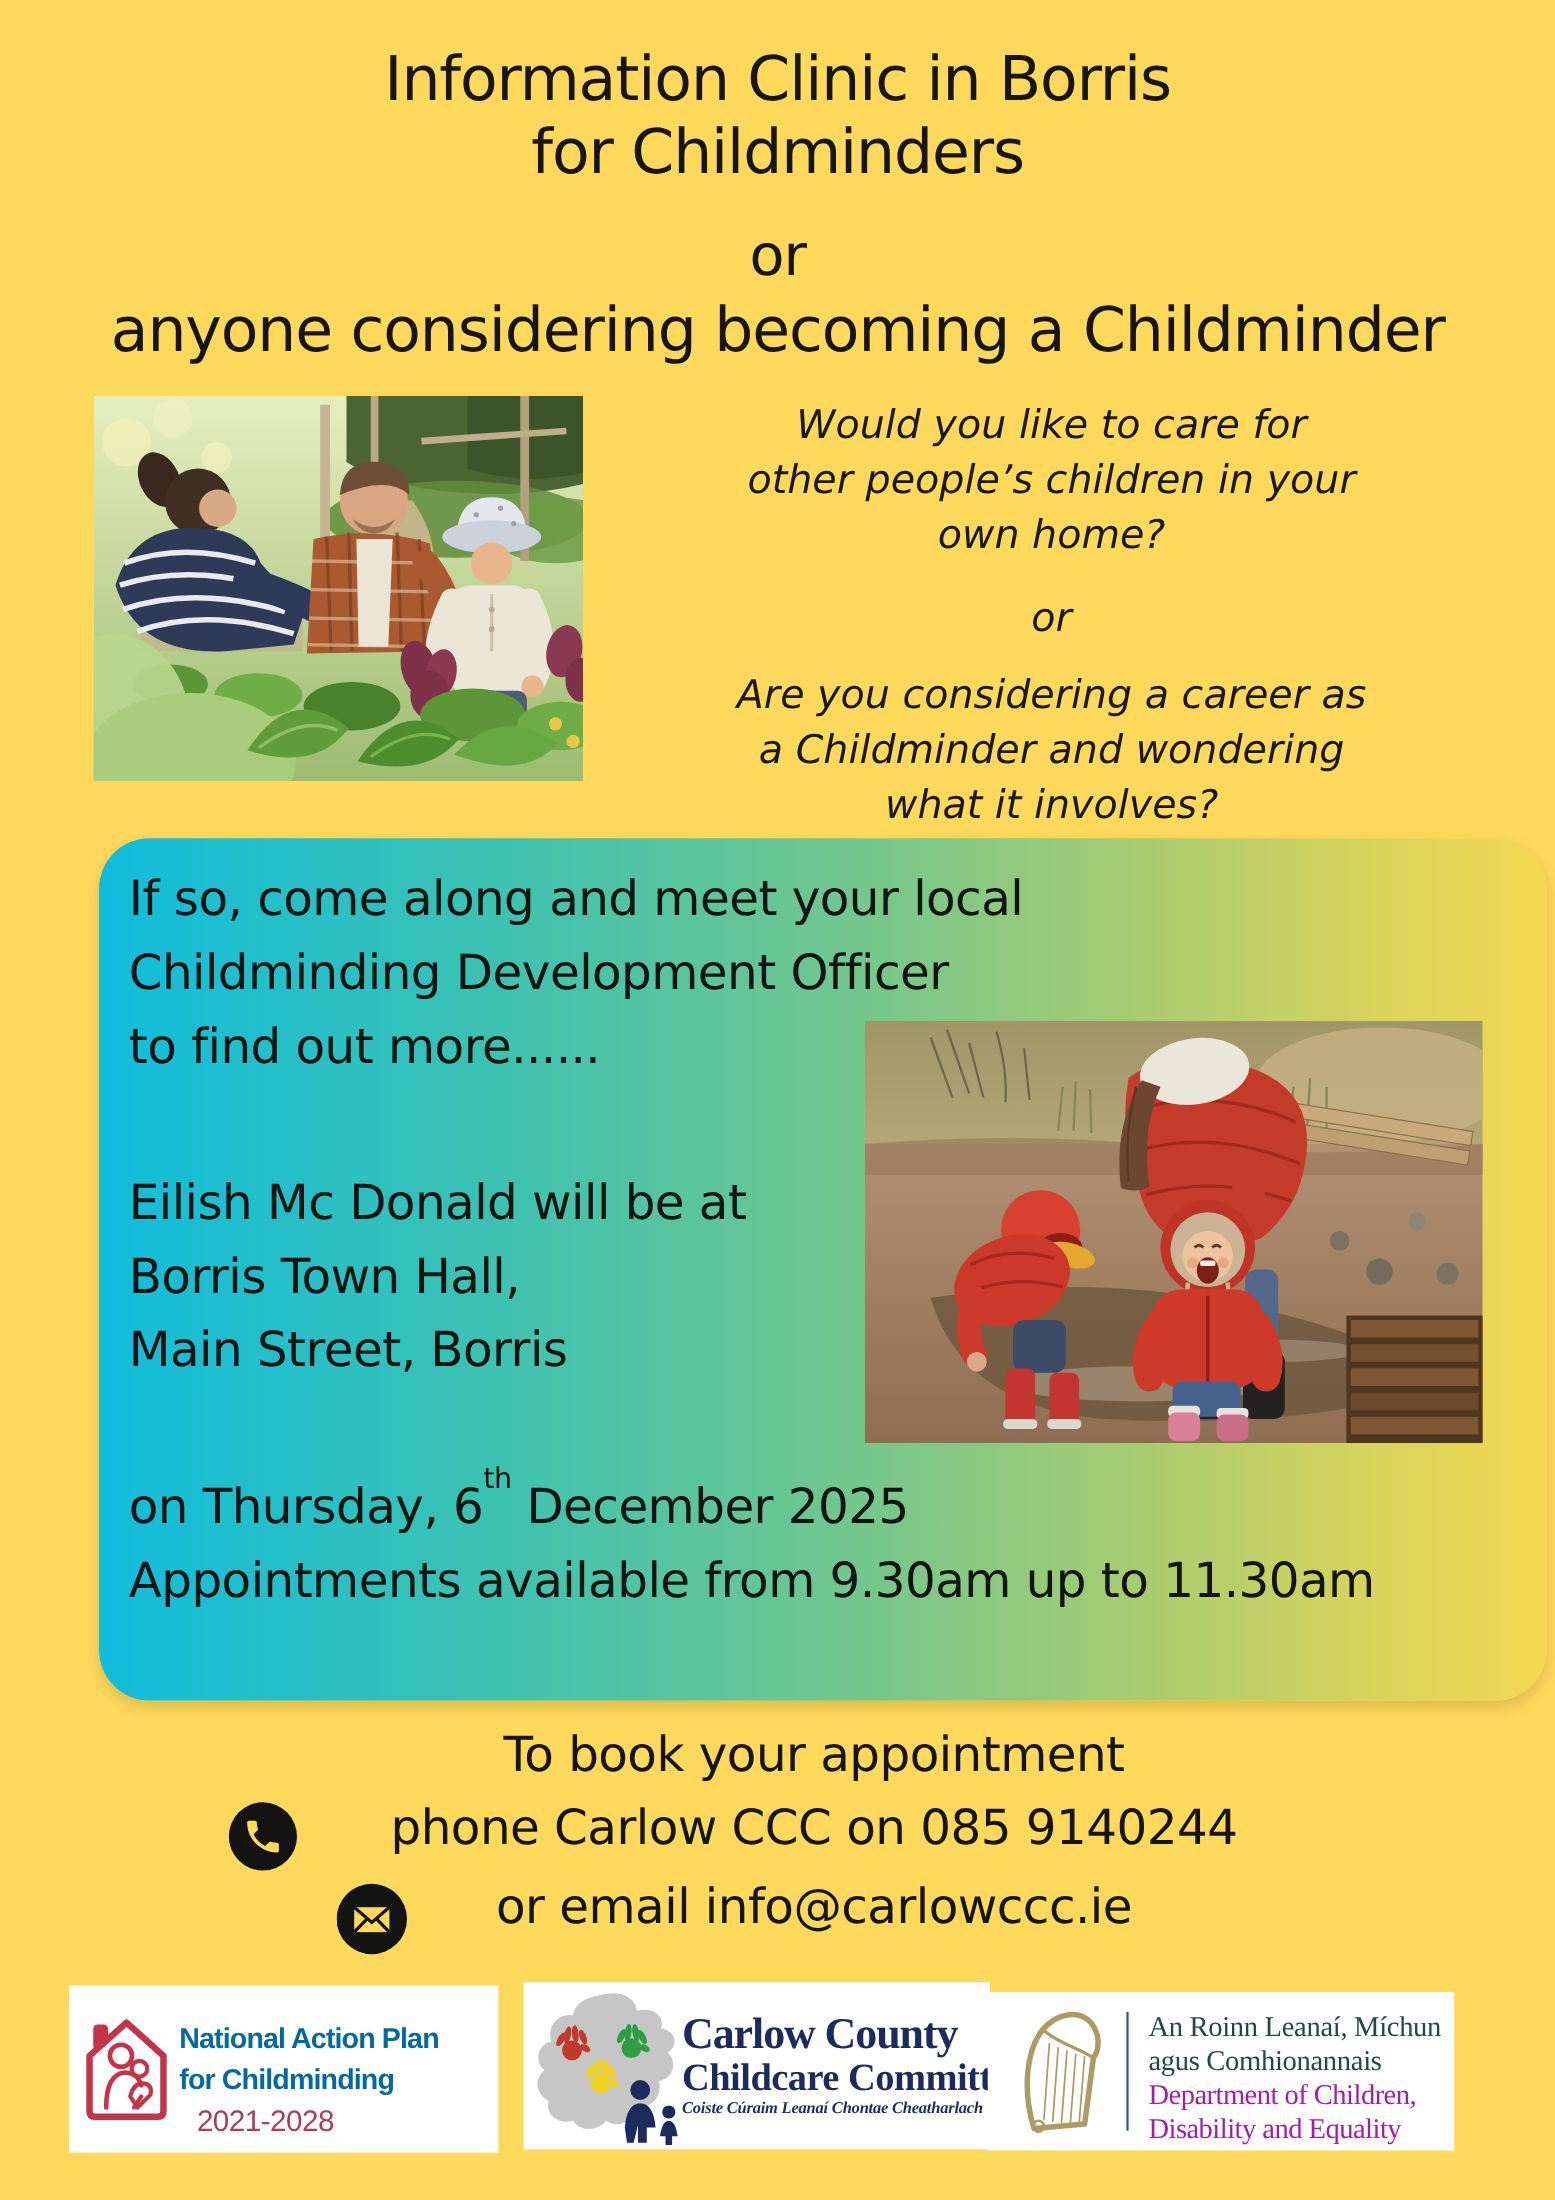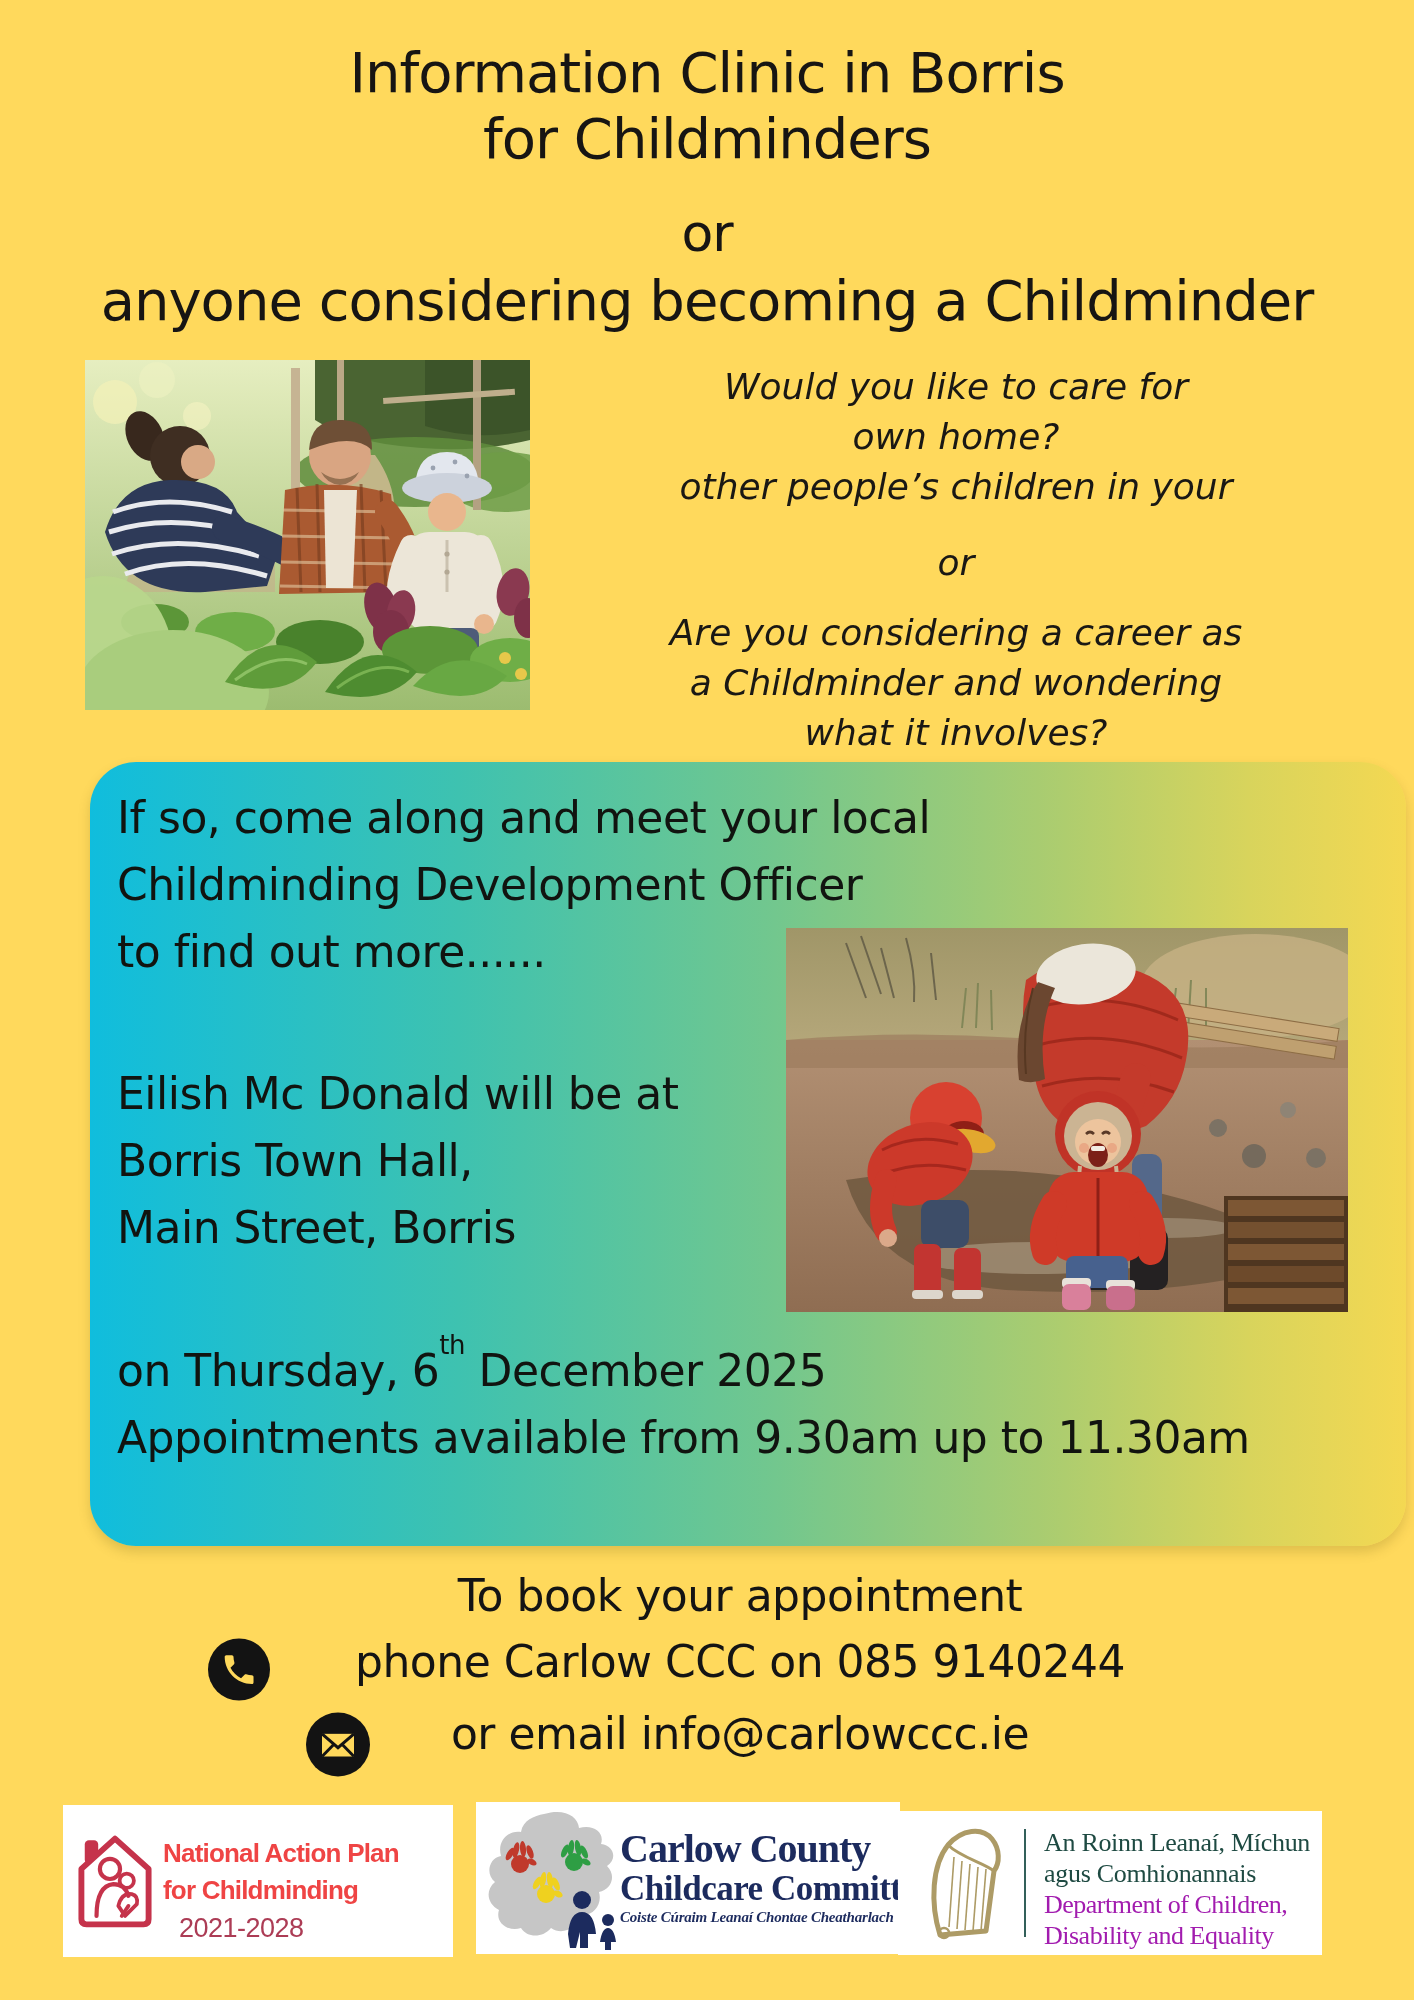--- a/index.html
+++ b/index.html
@@ -37,21 +37,21 @@
   .badge-icon{position:absolute; z-index:5;}
   .badge-icon svg{display:block; width:100%; height:100%;}
   .icon-phone{left:208px; top:1637px; width:62px; height:65px;}
   .icon-email{left:306px; top:1711px; width:64px; height:67px;}
   
   .logo{position:absolute; background:#ffffff; overflow:hidden; z-index:4;}
   .logo svg{position:absolute; display:block;}
   .logo-nap{left:63px; top:1805px; width:390px; height:152px;}
   .logo-nap .nap-icon{left:10px; top:18px; width:84px; height:112px;}
   .nap-text{position:absolute; left:100px; top:30px; font-family:"Liberation Sans",sans-serif;}
-  .nap-l1,.nap-l2{font-size:26px; font-weight:700; letter-spacing:-0.8px; color:#ef4444; line-height:37px;}
+  .nap-l1,.nap-l2{font-size:26px; font-weight:700; letter-spacing:-0.8px; color:#0369a1; line-height:37px;}
   .nap-l3{font-size:27px; font-weight:500; letter-spacing:-0.5px; color:#AC3C55; line-height:38px;margin-left:16px;}
   .logo-carlow{left:476px; top:1802px; width:400px; height:152px;padding-left:24px;}
   .logo-carlow .map-icon{left:6px; top:6px; width:152px; height:142px;}
   .cc-text{position:absolute; left:144px; top:24px; font-family:"Liberation Serif",serif; color:#1C2B5E; white-space:nowrap;}
   .cc-l1{font-size:40px; font-weight:700; letter-spacing:-1px; line-height:46px;}
   .cc-l2{font-size:35px; font-weight:700; letter-spacing:-0.5px; line-height:34px;}
   .cc-l3{font-size:15px; font-weight:700; font-style:italic; letter-spacing:-0.2px; line-height:22px;}
   .logo-dept{left:898px; top:1811px; width:424px; height:144px;}
   .logo-dept .harp-icon{left:28px; top:12px; width:80px; height:118px;}
   .dept-divider{position:absolute; left:126px; top:18px; width:2px; height:108px; background:#33605A;}
@@ -166,22 +166,22 @@
         <path d="M150 320 Q190 290 222 304" stroke="#8cc063" stroke-width="3" fill="none"></path>
         <path d="M252 328 Q292 298 324 312" stroke="#79b251" stroke-width="3" fill="none"></path>
         <circle cx="420" cy="298" r="6" fill="#e7c84a"></circle>
           <circle cx="436" cy="314" r="6" fill="#e7c84a"></circle>
       </g>
     </svg>
   </div>
 
   <div class="questions">
     <div>Would you like to care for</div>
+    <div>other people’s children in your</div>
     <div>own home?</div>
-    <div>other people’s children in your</div>
     <div class="q-or">or</div>
     <div>Are you considering a career as</div>
     <div>a Childminder and wondering</div>
     <div>what it involves?</div>
   </div>
 
   <div class="info-panel">
     <p class="ip-1">
       <span style="display:block">If so, come along and meet your local</span>
       <span style="display:block">Childminding Development Officer</span>

